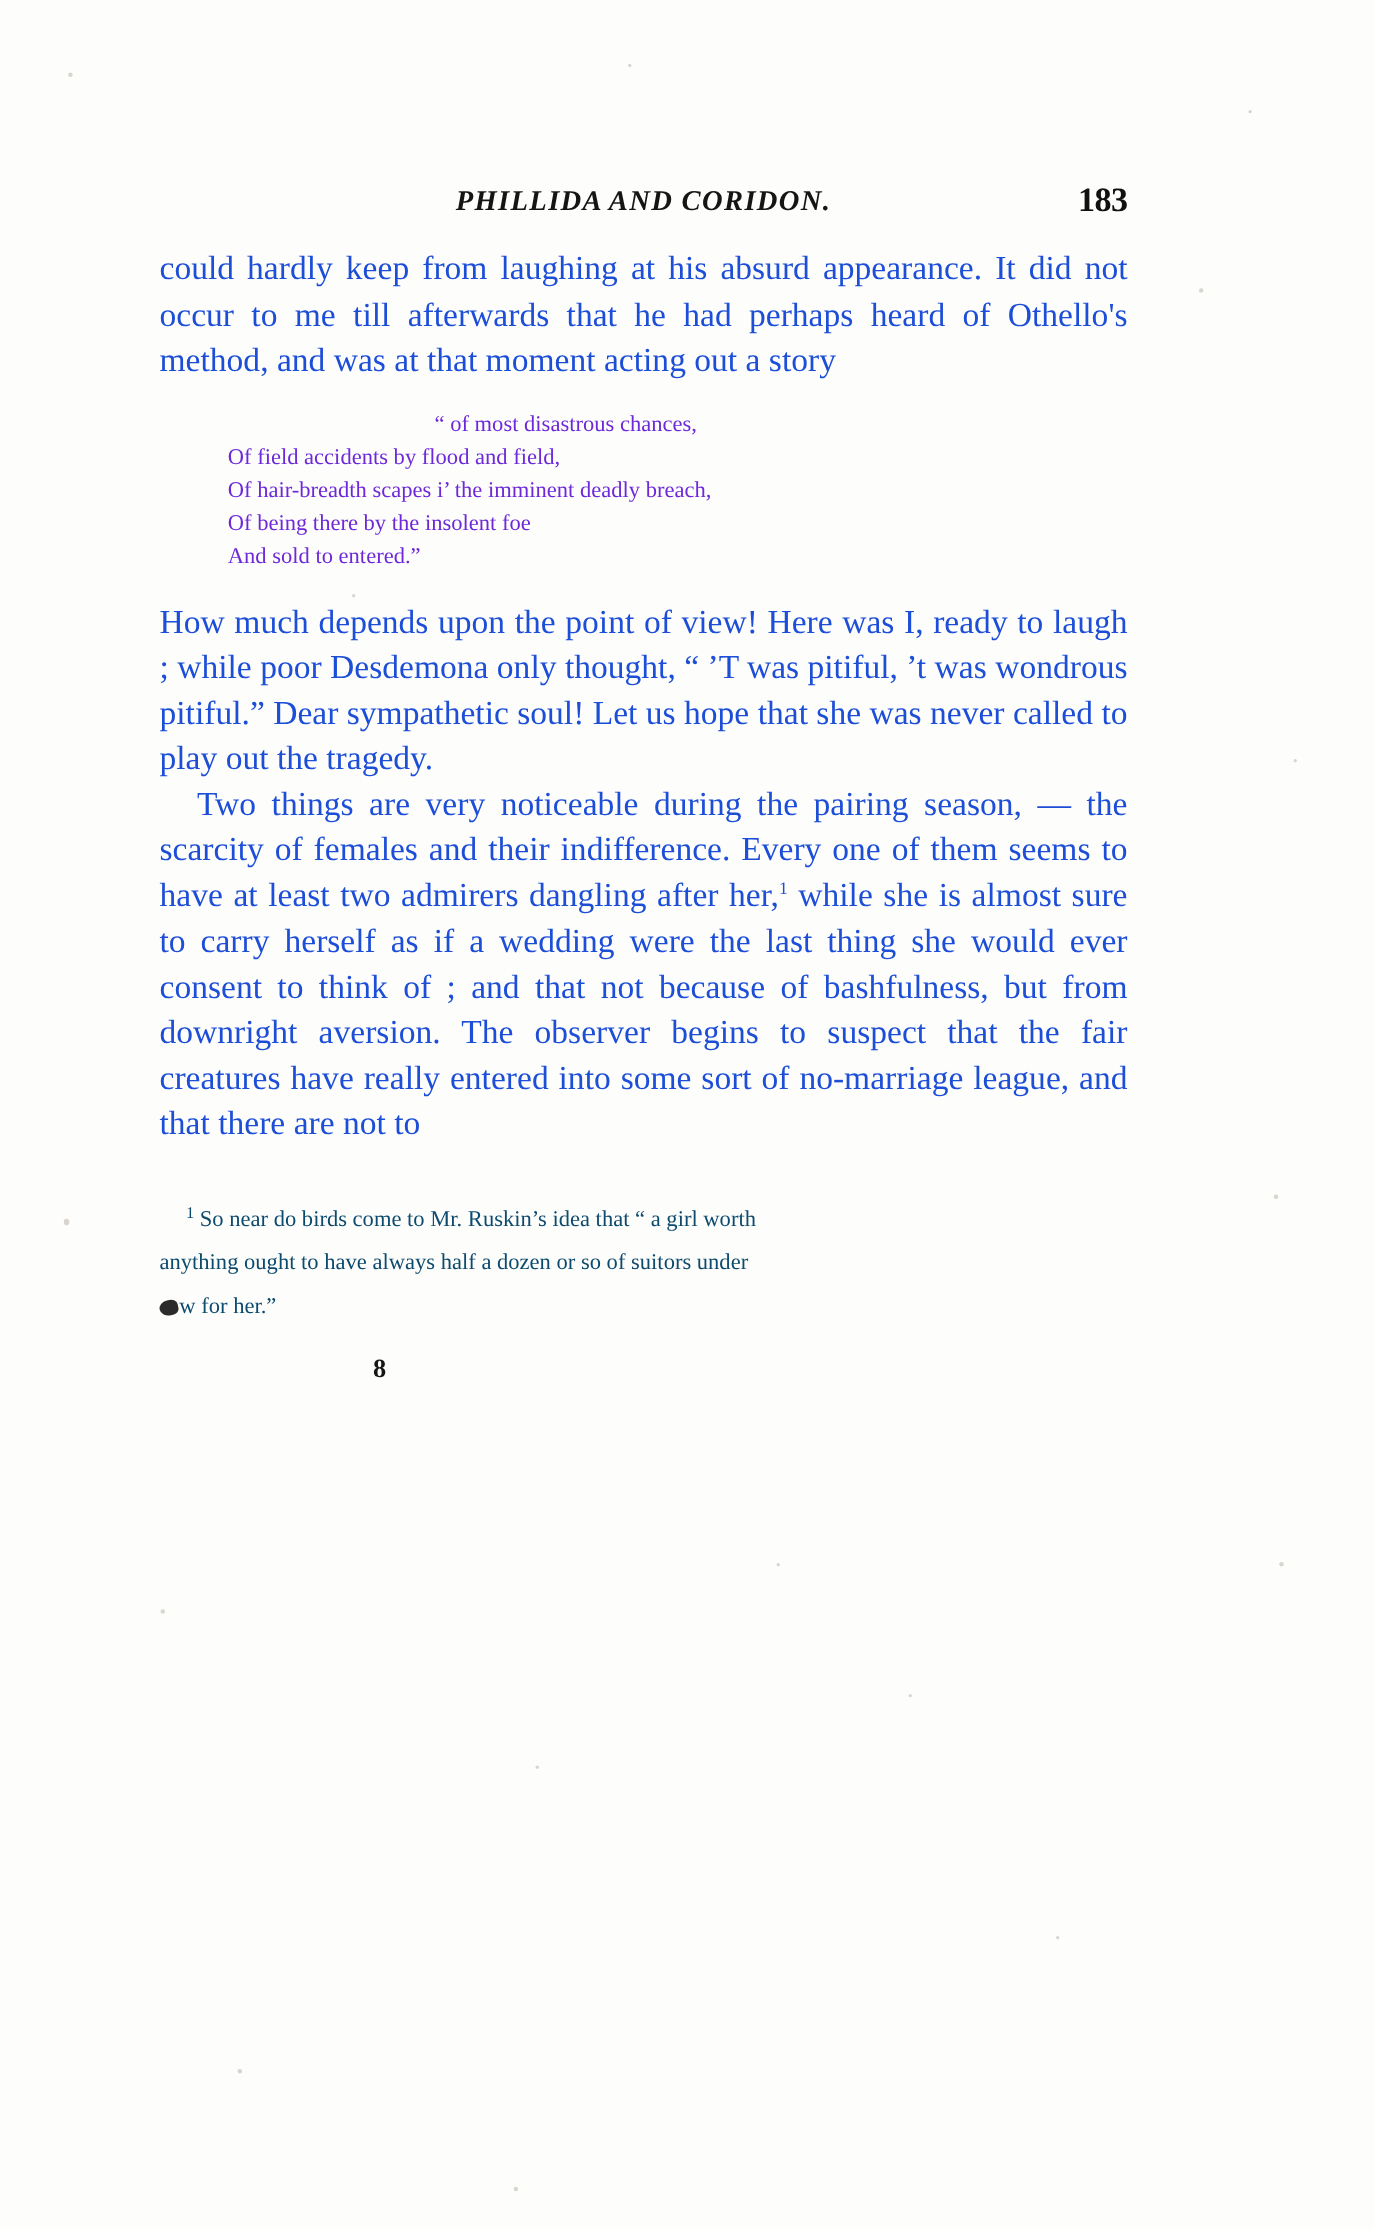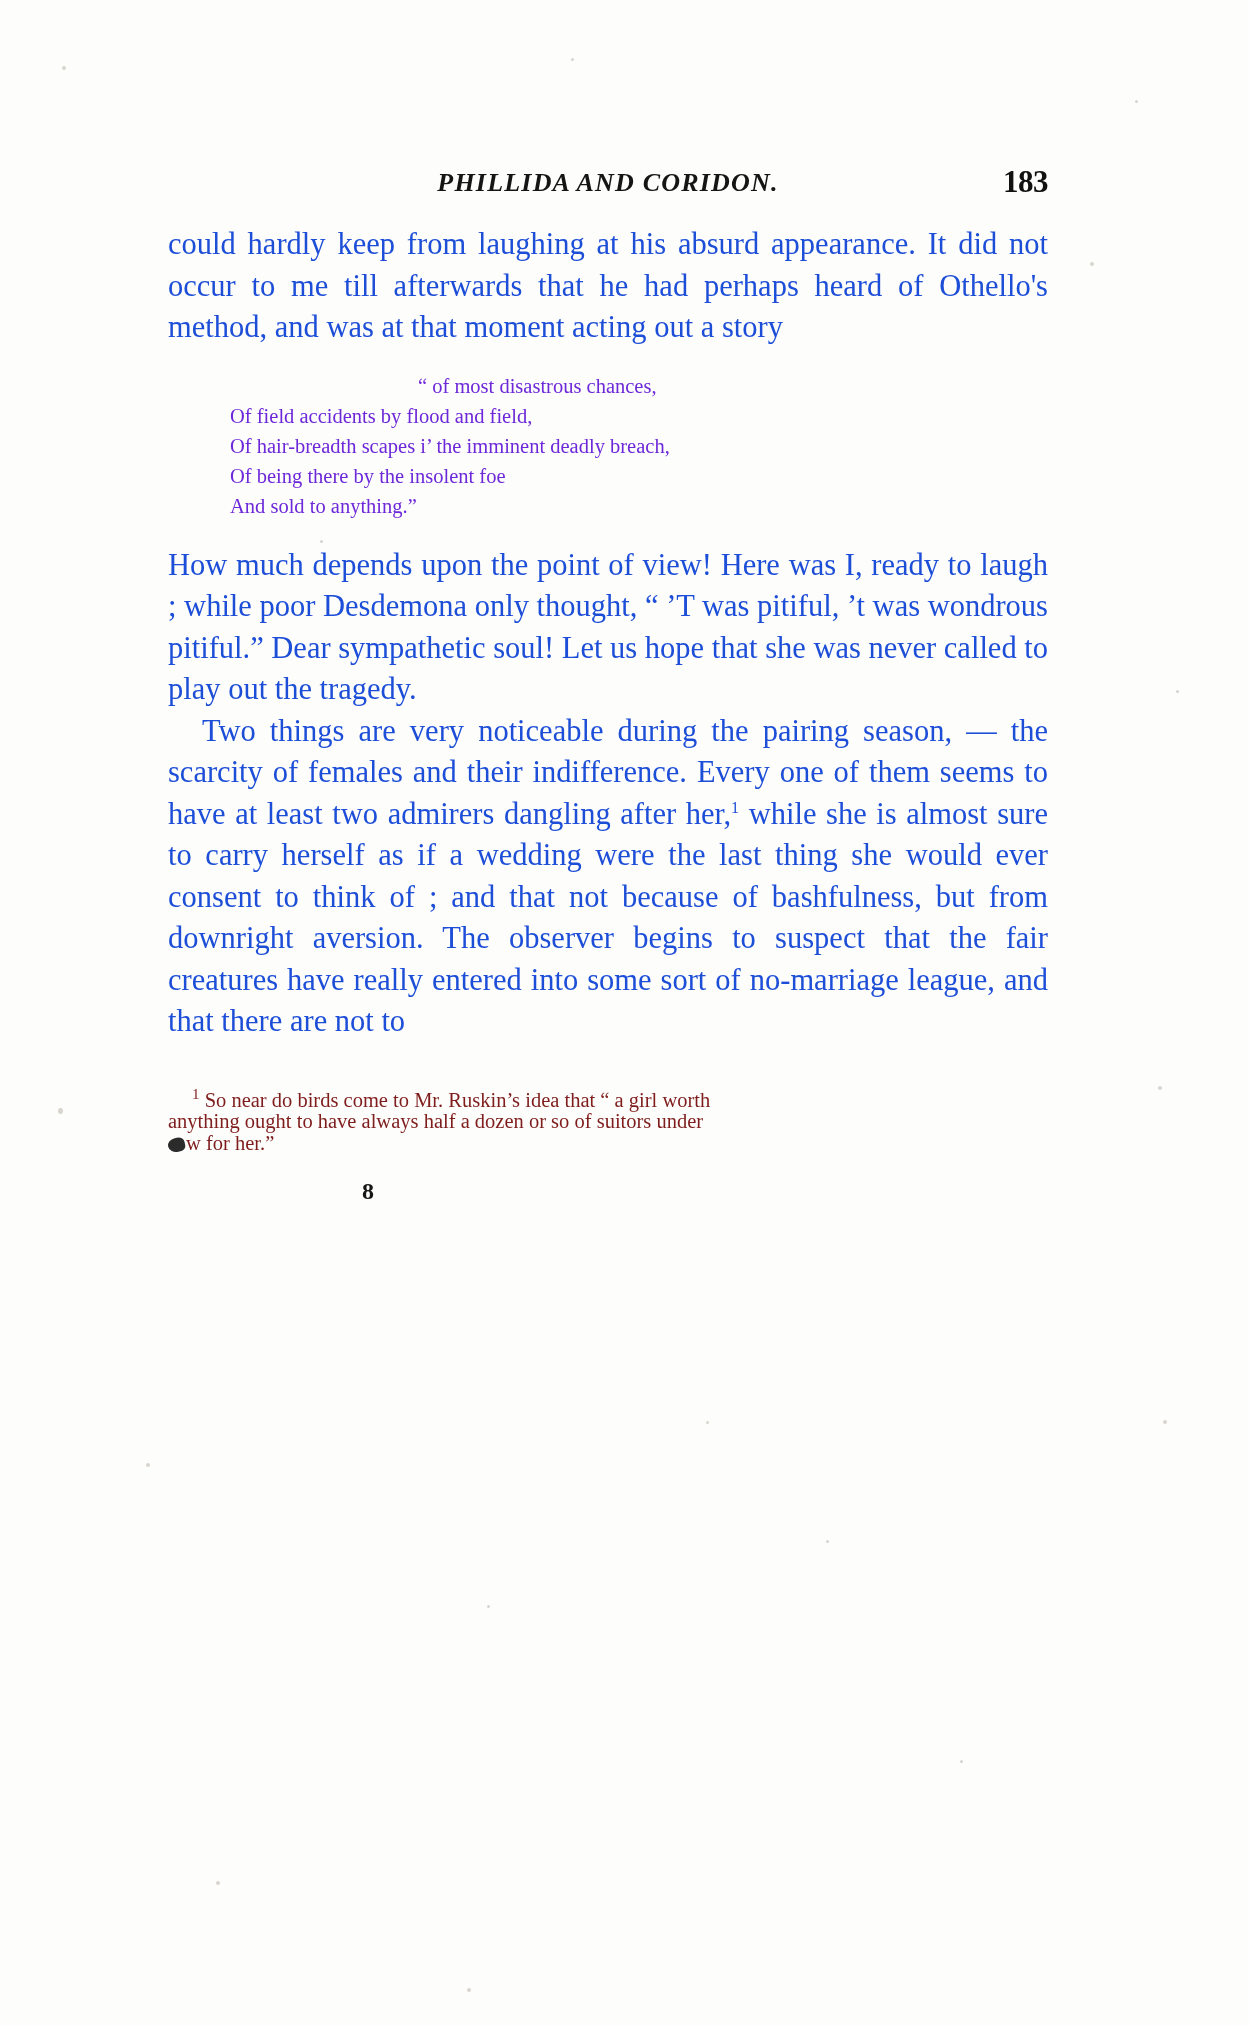--- a/index.html
+++ b/index.html
@@ -25,21 +25,21 @@
   
   .speck {
     position: absolute;
     background: #b9b4aa;
     border-radius: 50%;
     opacity: 0.55;
   }
 
   .content {
     position: absolute;
-    left: 168px;
+    left: 145px;
     top: 150px;
     width: 880px;
   }
 
   
   .runhead {
     display: flex;
     align-items: flex-end;
     justify-content: center;
     position: relative;
@@ -101,23 +101,23 @@
   .verse .vline.rest {
     padding-left: 62px;
   }
 
   
   .footnote-wrap {
     margin-top: 40px;
   }
   .footnote {
     font-size: 20.5px;
-    line-height: 22px;
+    line-height: 40px;
     text-align: justify;
-    color: #7f1d1d;
+    color: #0c4a6e;
   }
   .footnote .fn-indent {
     display: inline-block;
     width: 24px;
   }
   .fn-sup {
     font-size: 15px;
     vertical-align: super;
   }
   .blotch {
@@ -177,21 +177,21 @@
 
     <div class="body-block">
 
       <p class="para">could hardly keep from laughing at his absurd appearance. It did not occur to me till afterwards that he had perhaps heard of Othello's method, and was at that moment acting out a story</p>
 
       <div class="verse">
         <div class="vline first">“ of most disastrous chances,</div>
         <div class="vline rest">Of field accidents by flood and field,</div>
         <div class="vline rest">Of hair-breadth scapes i’ the imminent deadly breach,</div>
         <div class="vline rest">Of being there by the insolent foe</div>
-        <div class="vline rest">And sold to anything.”</div>
+        <div class="vline rest">And sold to entered.”</div>
       </div>
 
       <p class="para">How much depends upon the point of view! Here was I, ready to laugh ; while poor Desdemona only thought, “ ’T was pitiful, ’t was wondrous pitiful.”   Dear sympathetic soul!   Let us hope that she was never called to play out the tragedy.</p>
 
       <p class="para indent"><span>Two things are very noticeable during the pairing season, — the scarcity of females and their indifference.   Every one of them seems to have at least two admirers dangling after her,</span><sup class="ref">1</sup><span> while she is almost sure to carry herself as if a wedding were the last thing she would ever consent to think of ; and that not because of bashfulness, but from downright aversion. The observer begins to suspect that the fair creatures have really entered into some sort of no-marriage league, and that there are not to</span></p>
 
     </div>
 
     <div class="footnote-wrap">
       <div class="footnote">

